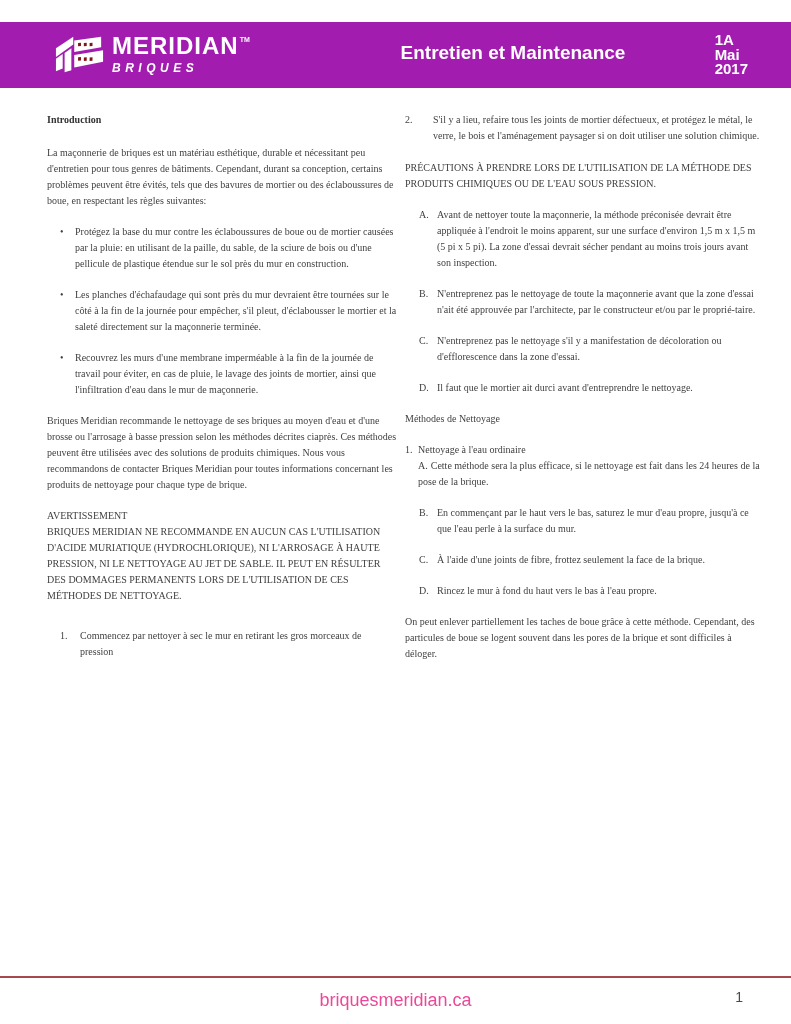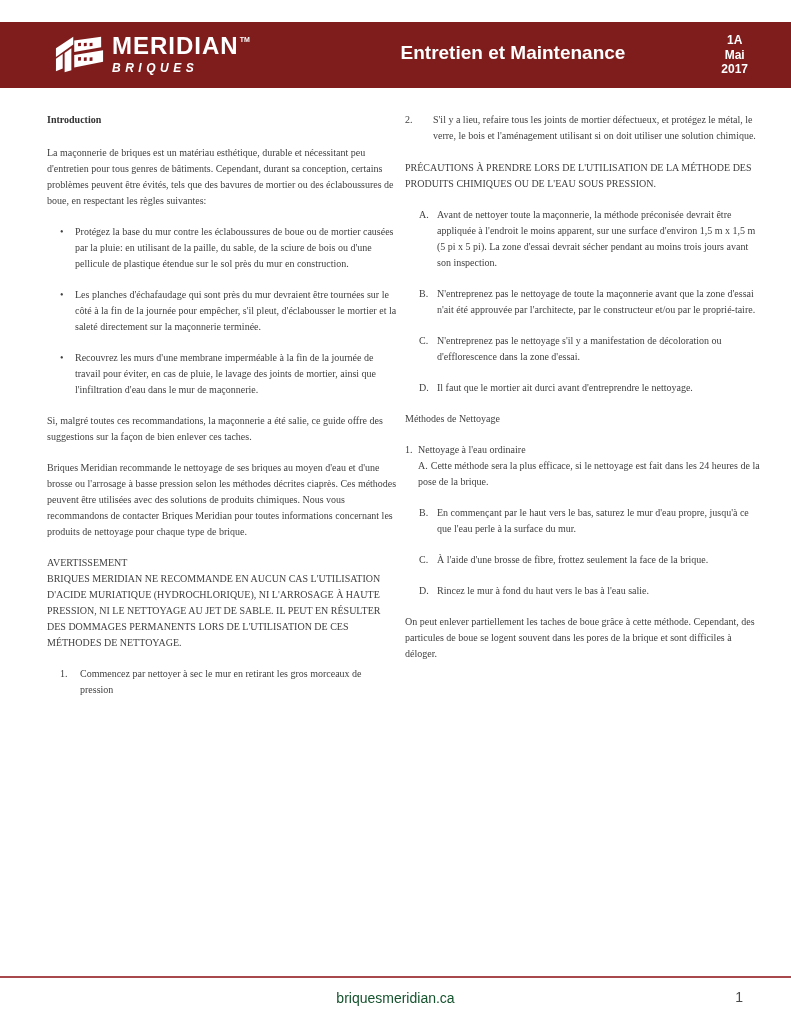--- a/index.html
+++ b/index.html
@@ -9,21 +9,21 @@
     width:791px; height:1024px;
     background:#ffffff;
     font-family:"Liberation Sans", sans-serif;
     color:#3f3f3f;
     overflow:hidden;
   }
 
   
   .topbar {
     position:absolute; left:0; right:0; top:22px; height:66px;
-    background:#7f1d1d; color:#ffffff;
+    background:#a21caf; color:#ffffff;
   }
   .logo {
     position:absolute; left:55px; top:9px;
     display:flex; align-items:center; gap:7px;
   }
   .logo-icon { width:50px; height:46px; display:block; }
   .logo-text { line-height:1; }
   .brand-row { display:flex; align-items:flex-start; }
   .brand {
     font-size:24px; font-weight:700; letter-spacing:1px; color:#fff;
@@ -31,21 +31,21 @@
   .tm { font-size:7px; font-weight:700; margin-top:2px; margin-left:1px; }
   .subbrand {
     font-size:12px; font-weight:700; letter-spacing:4.5px; margin-top:4px; color:#fff;font-style:italic;
   }
   .doc-title {
     position:absolute; left:330px; right:95px; top:20px;
     text-align:center; font-size:19px; font-weight:700; color:#fff;
   }
   .doc-ref {
     position:absolute; right:43px; top:11px;
-    text-align:center; font-size:12px; font-weight:700; line-height:14.5px; color:#fff;
+    text-align:left; font-size:15px; font-weight:700; line-height:14.5px; color:#fff;
   }
 
   
   .col { position:absolute; top:112px; font-size:10px; line-height:16px;font-family:Liberation Serif, serif; }
   .col-left  { left:47px;  width:350px; }
   .col-right { left:405px; width:358px; }
 
   .h-bold { font-weight:700; color:#333; margin-bottom:17px; }
   .para { margin-bottom:15px; }
   .caps { text-transform:none; } 
@@ -57,35 +57,35 @@
   .numstep { display:flex; margin-left:13px; margin-bottom:15px; }
   .numstep .num { flex:0 0 20px; }
 
   .numstep-r { display:flex; margin-bottom:16px; }
   .numstep-r .num { flex:0 0 28px; }
 
   .letlist { margin-left:14px; margin-bottom:15px; }
   .letitem { display:flex; margin-bottom:15px; }
   .letitem .let { flex:0 0 18px; }
 
-  .warning { margin-bottom:15px; }
+  .warning { margin-bottom:24px; }
 
   .method-head { display:flex; }
   .method-head .num { flex:0 0 13px; }
   .method-suba { margin-left:13px; margin-bottom:15px; }
   .method-suba .let-inline { margin-right:3px; }
 
   
   .footer-rule {
     position:absolute; left:0; right:0; top:976px; height:2px;
     background:#a8484c;
   }
   .footer-site {
     position:absolute; left:0; right:0; top:990px;
-    text-align:center; font-size:14px; color:#14532d;
+    text-align:center; font-size:18px; color:#ec4899;
   }
   .footer-page {
     position:absolute; right:48px; top:989px;
     font-size:14px; color:#4a4a4a;
   }
 </style>
 </head>
 <body>
 
 <div class="page">
@@ -140,41 +140,40 @@
       <div class="li">
         <span class="marker">•</span>
         <span>Les planches d'échafaudage qui sont près du mur devraient être tournées sur le côté à la fin de la journée pour empêcher, s'il pleut, d'éclabousser le mortier et la saleté directement sur la maçonnerie terminée.</span>
       </div>
       <div class="li">
         <span class="marker">•</span>
         <span>Recouvrez les murs d'une membrane imperméable à la fin de la journée de travail pour éviter, en cas de pluie, le lavage des joints de mortier, ainsi que l'infiltration d'eau dans le mur de maçonnerie.</span>
       </div>
     </div>
 
-    <p class="para">Si, malgré toutes ces recommandations, la maçonnerie a été salie, ce guide offre des suggestions sur la façon de bien enlever ces taches.</p>
 
     <p class="para">Briques Meridian recommande le nettoyage de ses briques au moyen d'eau et d'une brosse ou l'arrosage à basse pression selon les méthodes décrites ciaprès. Ces méthodes peuvent être utilisées avec des solutions de produits chimiques. Nous vous recommandons de contacter Briques Meridian pour toutes informations concernant les produits de nettoyage pour chaque type de brique.</p>
 
     <div class="warning">
       <div>AVERTISSEMENT</div>
       <div class="caps">BRIQUES MERIDIAN NE RECOMMANDE EN AUCUN CAS L'UTILISATION D'ACIDE MURIATIQUE (HYDROCHLORIQUE), NI L'ARROSAGE À HAUTE PRESSION, NI LE NETTOYAGE AU JET DE SABLE. IL PEUT EN RÉSULTER DES DOMMAGES PERMANENTS LORS DE L'UTILISATION DE CES MÉTHODES DE NETTOYAGE.</div>
     </div>
 
 
     <div class="numstep">
       <span class="num">1.</span>
       <span>Commencez par nettoyer à sec le mur en retirant les gros morceaux de pression</span>
     </div>
   </div>
 
   <div class="col col-right">
 
     <div class="numstep-r">
       <span class="num">2.</span>
-      <span>S'il y a lieu, refaire tous les joints de mortier défectueux, et protégez le métal, le verre, le bois et l'aménagement utilisant si on doit utiliser une solution chimique.</span>
+      <span>S'il y a lieu, refaire tous les joints de mortier défectueux, et protégez le métal, le verre, le bois et l'aménagement paysager si on doit utiliser une solution chimique.</span>
     </div>
 
     <p class="para caps">PRÉCAUTIONS À PRENDRE LORS DE L'UTILISATION DE LA MÉTHODE DES PRODUITS CHIMIQUES OU DE L'EAU SOUS PRESSION.</p>
 
     <div class="letlist">
       <div class="letitem">
         <span class="let">A.</span>
         <span>Avant de nettoyer toute la maçonnerie, la méthode préconisée devrait être appliquée à l'endroit le moins apparent, sur une surface d'environ 1,5 m x 1,5 m (5 pi x 5 pi). La zone d'essai devrait sécher pendant au moins trois jours avant son inspection.</span>
       </div>
       <div class="letitem">
@@ -201,25 +200,25 @@
       <span class="let-inline">A.</span><span>Cette méthode sera la plus efficace, si le nettoyage est fait dans les 24 heures de la pose de la brique.</span>
     </div>
 
     <div class="letlist">
       <div class="letitem">
         <span class="let">B.</span>
         <span>En commençant par le haut vers le bas, saturez le mur d'eau propre, jusqu'à ce que l'eau perle à la surface du mur.</span>
       </div>
       <div class="letitem">
         <span class="let">C.</span>
-        <span>À l'aide d'une brosse de fibre, frottez seulement la face de la brique.</span>
+        <span>À l'aide d'une joints de fibre, frottez seulement la face de la brique.</span>
       </div>
       <div class="letitem">
         <span class="let">D.</span>
-        <span>Rincez le mur à fond du haut vers le bas à l'eau salie.</span>
+        <span>Rincez le mur à fond du haut vers le bas à l'eau propre.</span>
       </div>
     </div>
 
     <p class="para">On peut enlever partiellement les taches de boue grâce à cette méthode. Cependant, des particules de boue se logent souvent dans les pores de la brique et sont difficiles à déloger.</p>
   </div>
 
   <div class="footer-rule"></div>
   <div class="footer-site">briquesmeridian.ca</div>
   <div class="footer-page">1</div>
 

